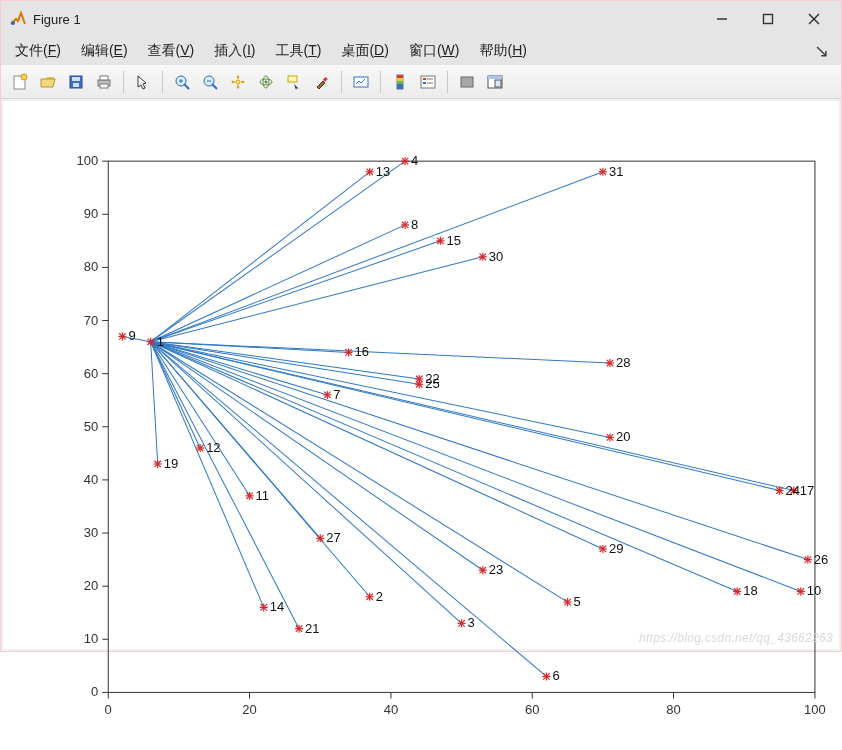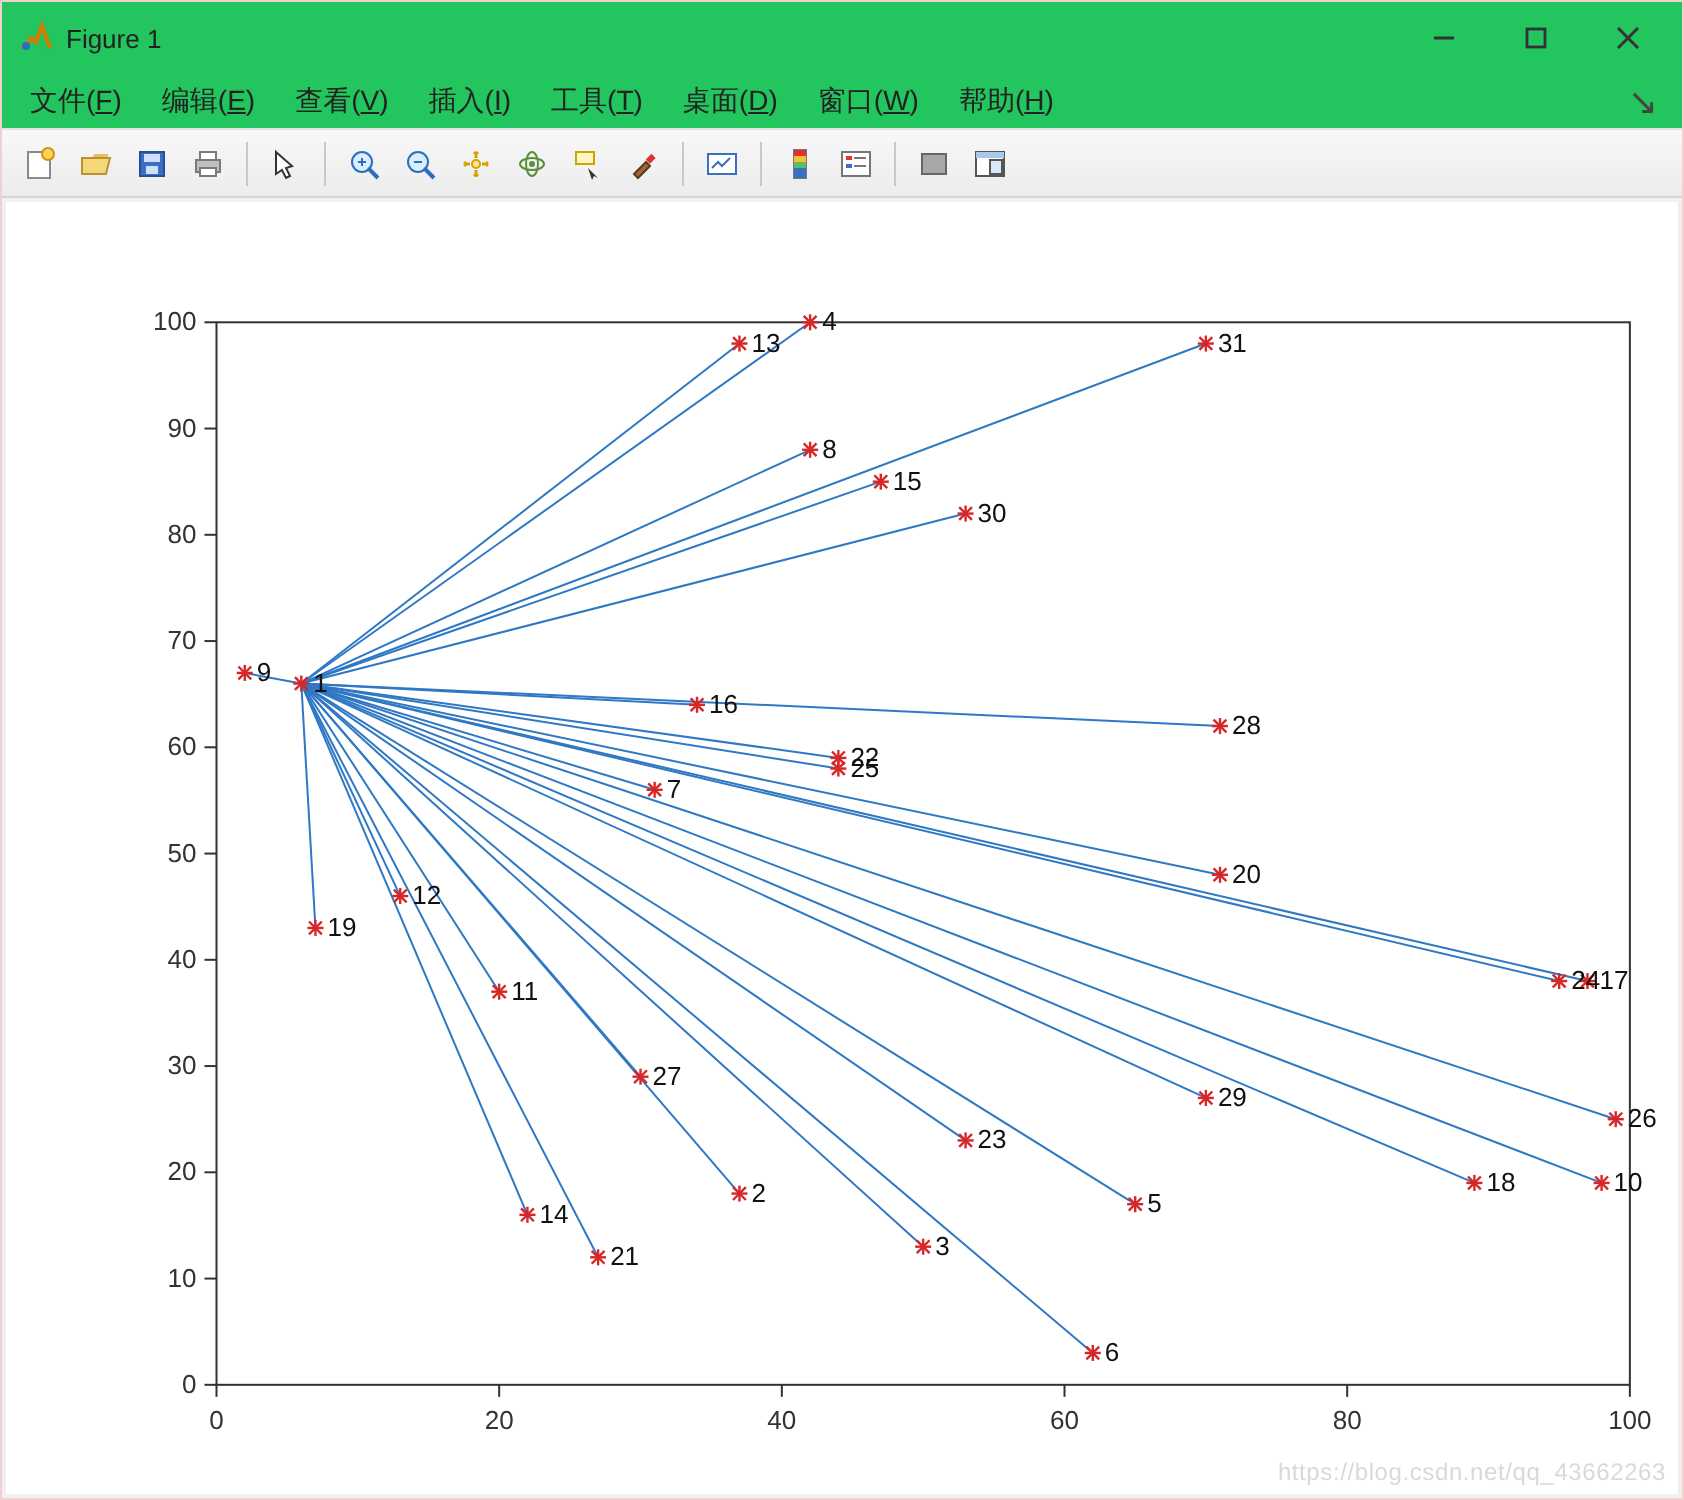--- a/index.html
+++ b/index.html
@@ -1,32 +1,32 @@
 <!DOCTYPE html>
 <html><head>
 <meta charset="utf-8">
 <style>
   * { box-sizing: border-box; margin: 0; padding: 0; }
   html, body { width: 842px; height: 750px; font-family: "Segoe UI", "Microsoft YaHei", sans-serif; font-size: 13px; background: #fff; }
-  .window { width: 842px; height: 750px; border: 1px solid #f5cfd0; display: flex; flex-direction: column; background: #22c55e; }
+  .window { width: 842px; height: 652px; border: 1px solid #f5cfd0; display: flex; flex-direction: column; background: #e5e5e5; }
   .titlebar { height: 36px; display: flex; align-items: center; padding: 0 4px 0 8px; }
   .titlebar .app-icon { width: 18px; height: 18px; margin-right: 6px; }
   .titlebar .title { flex: 0 0 auto; font-size: 13px; color: #222; }
   .titlebar .spacer { flex: 1; }
   .titlebtn { width: 46px; height: 32px; display:flex; align-items:center; justify-content:center; color:#444; }
   .menubar { height: 28px; display:flex; align-items:center; padding: 0 6px; border-bottom: 1px solid #e4e4e4; gap: 4px; justify-content: center; }
   .menu-item { padding: 2px 8px; font-size: 14px; color: #222; cursor: default; }
   .undock { margin-left:auto; font-size:18px; color:#444; padding:0 6px; }
   .toolbar { height: 34px; background: linear-gradient(#f8f8f8,#ececec); border-bottom:1px solid #d5d5d5; display:flex; align-items:center; padding: 0 6px; gap: 2px;}
   .tbtn { width:26px; height:26px; display:flex; align-items:center; justify-content:center; border:1px solid transparent; border-radius:2px;}
   .tsep { width:1px; height:22px; background:#c8c8c8; margin: 0 4px; }
   .figurearea { flex:1; background:#f0f0f0; padding: 2px; }
   .canvaswrap { width:100%; height:100%; background:#fff; position:relative; }
   svg.plot { position:absolute; inset:0; }
-  .watermark { position:absolute; right:6px; bottom:4px; color:#d9d9d9; font-size:12px; letter-spacing:0.3px; pointer-events:none; }
+  .watermark { position:absolute; right:6px; bottom:4px; color:#d9d9d9; font-size:12px; letter-spacing:0.3px; pointer-events:none;font-style:italic; }
   .tick-label { font-size: 13px; fill:#333; }
   .pt-label { font-size: 13px; fill:#111; }
   .axisline { stroke:#333; stroke-width:1; fill:none; }
   .tick { stroke:#333; stroke-width:1; }
   .edge { stroke:#2f78c4; stroke-width:1; fill:none; }
   .marker { stroke:#d62728; stroke-width:1.2; }
   u.mn { text-decoration: underline; }
 </style>
 </head>
 <body>

